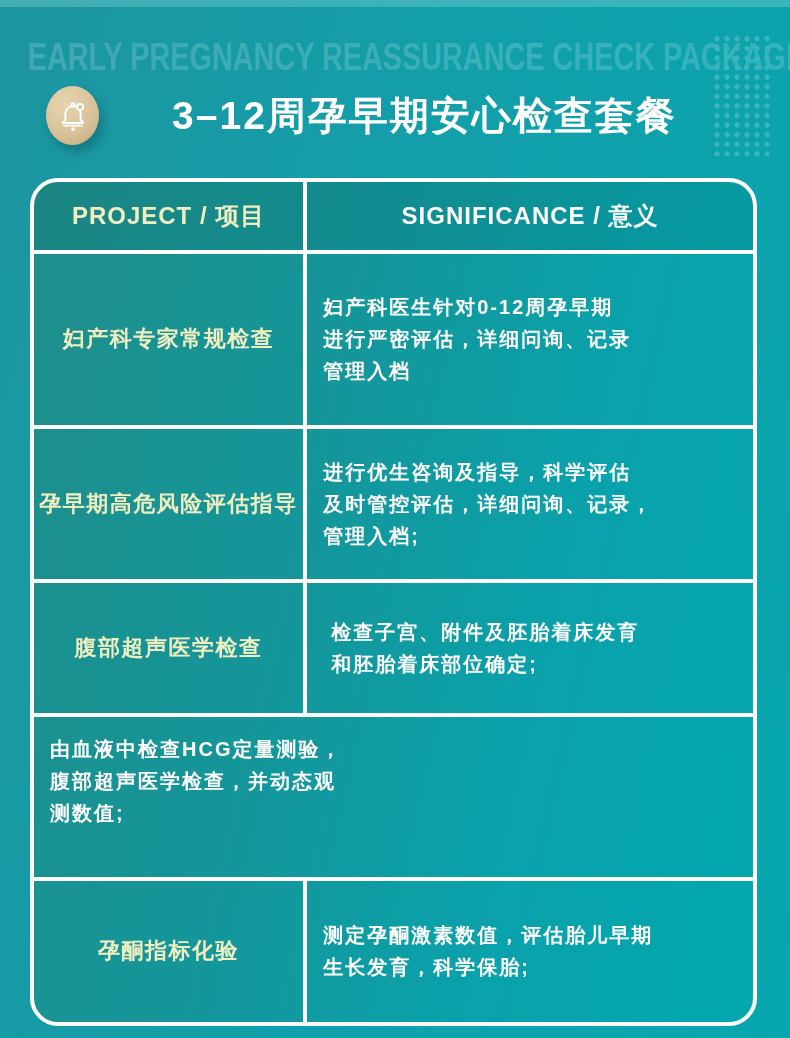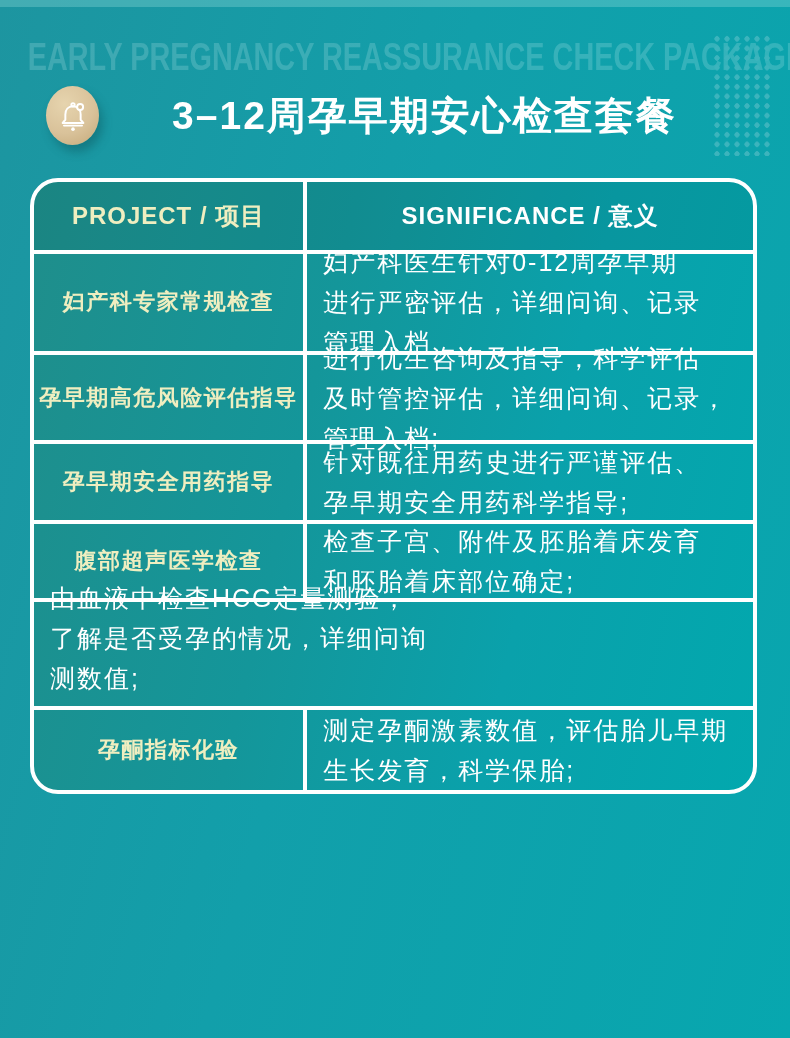--- a/index.html
+++ b/index.html
@@ -71,21 +71,21 @@
     font-size: 39px;
     font-weight: 700;
     letter-spacing: 2px;
     white-space: nowrap;
   }
   .pkg-table {
     position: absolute;
     left: 30px;
     top: 178px;
     width: 727px;
-    height: 616px;
+    height: 848px;
     border: 4px solid #ffffff;
     border-radius: 28px;
     overflow: hidden;
     background: linear-gradient(103deg, #1f8e8b 0%, #14969a 38%, #0aa1ab 68%, #02a8ae 100%);
     display: flex;
     flex-direction: column;
   }
   .t-row { display: flex; min-height: 0; }
   .t-row + .t-row { border-top: 4px solid #ffffff; }
   .head-row {
@@ -125,31 +125,31 @@
   }
   .body-row .cell-left {
     color: #efeec0;
     font-size: 22px;
     font-weight: 700;
     letter-spacing: 1.5px;
     white-space: nowrap;
   }
   .body-row .cell-right {
     color: #ffffff;
-    font-size: 25px;
-    font-weight: 400;
+    font-size: 20px;
+    font-weight: 700;
     letter-spacing: 2px;
     line-height: 1.6;
     white-space: pre-line;
   }
   
   .r0 { flex: 152 1 0; }
   .r1 { flex: 134 1 0; }
   .r2 { flex: 119 1 0; }
-  .r3 { flex: 116 1 0; }
+  .r3 { flex: 116 1 0; gap: 8px; }
   .r4 { flex: 114 1 0; }
   .r5 { flex: 126 1 0; margin-top: 31px; }
 </style>
 </head>
 <body>
 
 <div class="page">
 
   <div class="top-strip"></div>
 
@@ -186,35 +186,30 @@
 管理入档</div>
     </div>
 
     <div class="t-row body-row r1">
       <div class="cell-left">孕早期高危风险评估指导</div>
       <div class="cell-right">进行优生咨询及指导，科学评估
 及时管控评估，详细问询、记录，
 管理入档;</div>
     </div>
 
-    <div class="t-row body-row r2">
-      <div class="cell-left">孕早期安全用药指导</div>
-      <div class="cell-right">针对既往用药史进行严谨评估、
-孕早期安全用药科学指导;</div>
-    </div>
 
     <div class="t-row body-row r3">
       <div class="cell-left">腹部超声医学检查</div>
       <div class="cell-right">检查子宫、附件及胚胎着床发育
 和胚胎着床部位确定;</div>
     </div>
 
     <div class="t-row body-row r4">
       <div class="cell-right">由血液中检查HCG定量测验，
-了解是否受孕的情况，详细问询
+腹部超声医学检查，并动态观
 测数值;</div>
     </div>
 
     <div class="t-row body-row r5">
       <div class="cell-left">孕酮指标化验</div>
       <div class="cell-right">测定孕酮激素数值，评估胎儿早期
 生长发育，科学保胎;</div>
     </div>
 
   </div>

